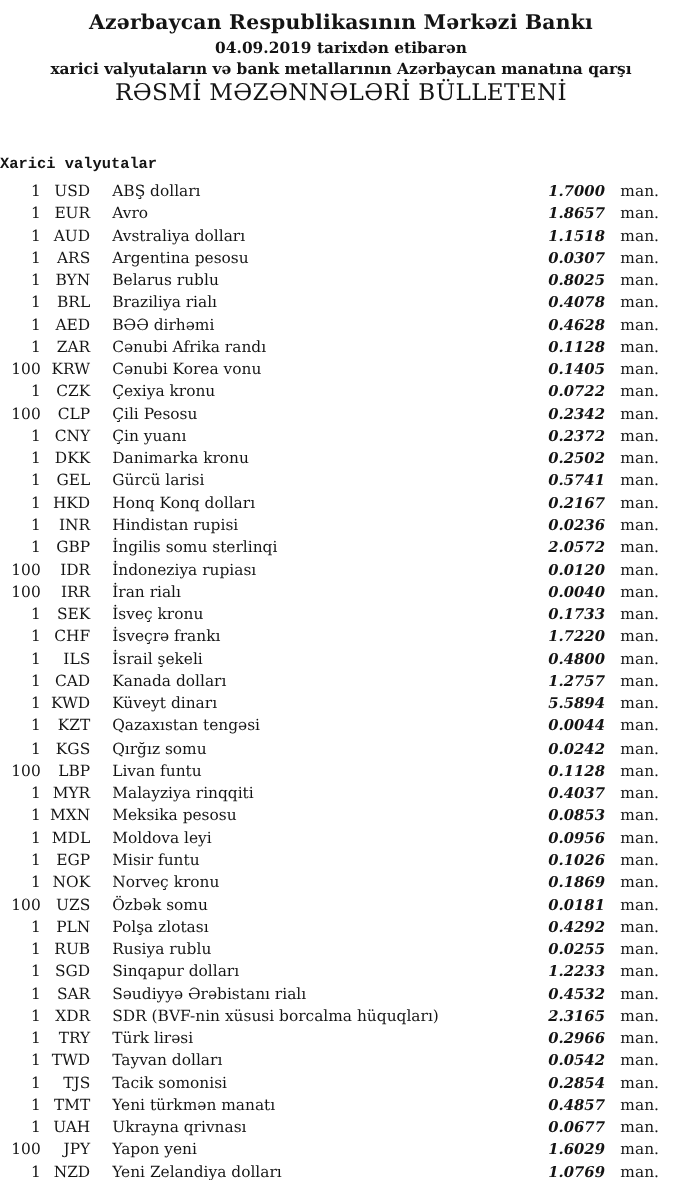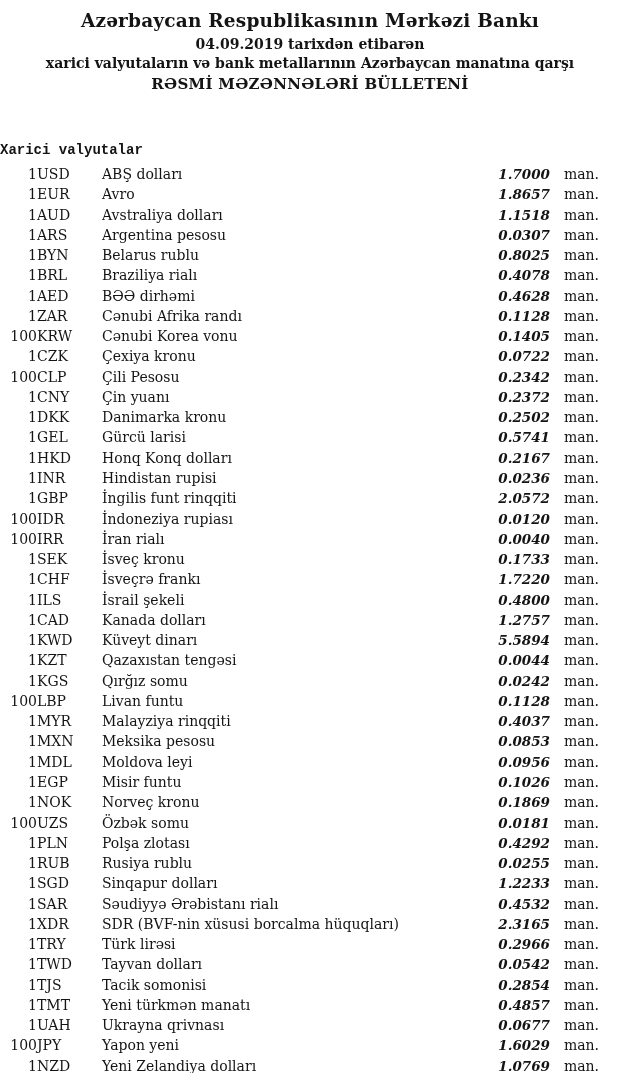--- a/index.html
+++ b/index.html
@@ -25,22 +25,22 @@
     font-weight: bold;
     line-height: 17px;
     margin-top: 3px;
   }
   .subject-line {
     font-size: 14px;
     font-weight: bold;
     line-height: 21px;
   }
   .bulletin-line {
-    font-size: 15px;
-    font-weight: bold;
+    font-size: 21px;
+    font-weight: normal;
     line-height: 21px;
     letter-spacing: 0.3px;
   }
 
   .section-title {
     text-align: left;
     font-size: 14px;
     font-weight: bold;
     line-height: 17px;
     margin-top: 47px;
@@ -51,21 +51,21 @@
   .row {
     display: grid;
     grid-template-columns: 37px 45px 358px 110px 50px;
     height: 20.28px;
     line-height: 20.28px;
     font-size: 14px;
     align-items: baseline;
     white-space: nowrap;
   }
   .qty  { text-align: right; }
-  .code { text-align: left; }
+  .code { text-align: right; }
   .name { padding-left: 4px; overflow: hidden; margin-left: 16px; }
   .rate {
     text-align: right;
     font-weight: bold;
     font-style: italic;
     font-size: 13.5px;
   }
   .unit { padding-left: 13px; text-align: center; }
 </style>
 </head>
@@ -207,21 +207,21 @@
       <span class="qty">1</span>
       <span class="code">INR</span>
       <span class="name">Hindistan rupisi</span>
       <span class="rate">0.0236</span>
       <span class="unit">man.</span>
     </div>
 
     <div class="row">
       <span class="qty">1</span>
       <span class="code">GBP</span>
-      <span class="name">İngilis funt rinqqiti</span>
+      <span class="name">İngilis somu sterlinqi</span>
       <span class="rate">2.0572</span>
       <span class="unit">man.</span>
     </div>
 
     <div class="row">
       <span class="qty">100</span>
       <span class="code">IDR</span>
       <span class="name">İndoneziya rupiası</span>
       <span class="rate">0.0120</span>
       <span class="unit">man.</span>

